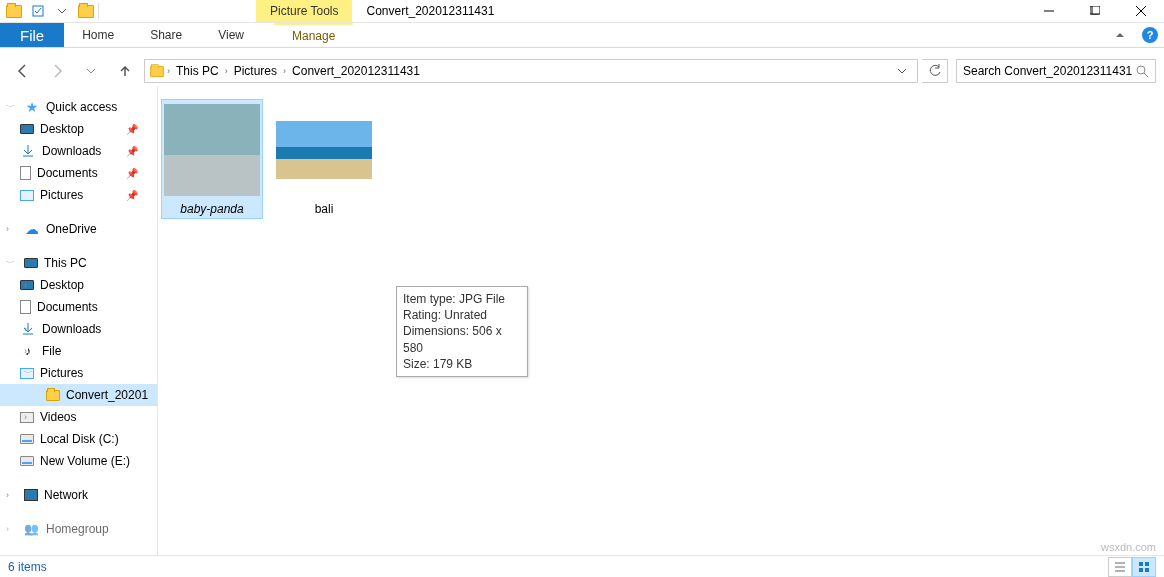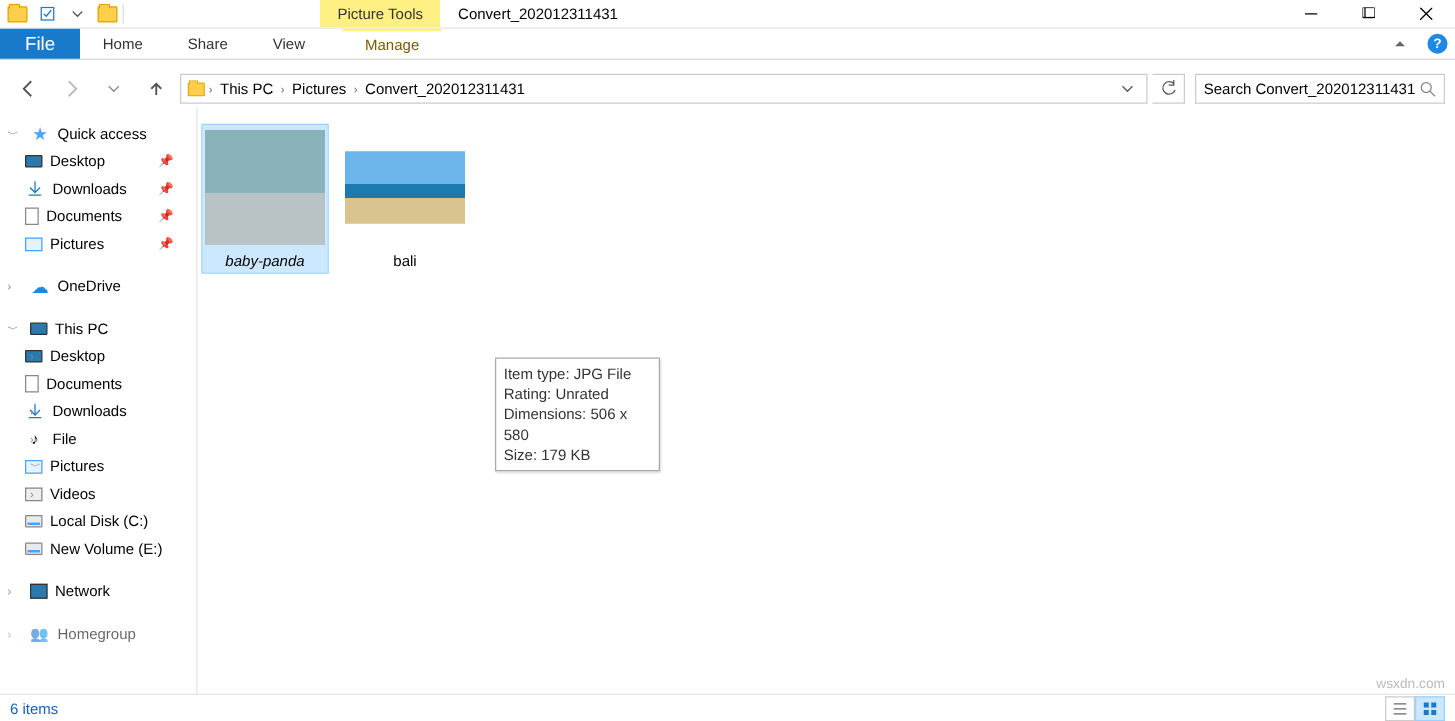--- a/index.html
+++ b/index.html
@@ -269,20 +269,24 @@
     <div class="tree-item indent">
         <span class="exp">›</span>
         <span class="tree-icon">♪</span>
         <span>File</span>
       </div>
     <div class="tree-item indent">
         <span class="exp">﹀</span>
         <span class="tree-icon pic-icon"></span>
         <span>Pictures</span>
       </div>
+    <div class="tree-item indent2 selected">
+        <span class="tree-icon folder-icon"></span>
+        <span>Convert_20201</span>
+      </div>
     <div class="tree-item indent">
         <span class="exp">›</span>
         <span class="tree-icon vid-icon"></span>
         <span>Videos</span>
       </div>
     <div class="tree-item indent">
         <span class="exp">›</span>
         <span class="tree-icon drive-icon"></span>
         <span>Local Disk (C:)</span>
       </div>

